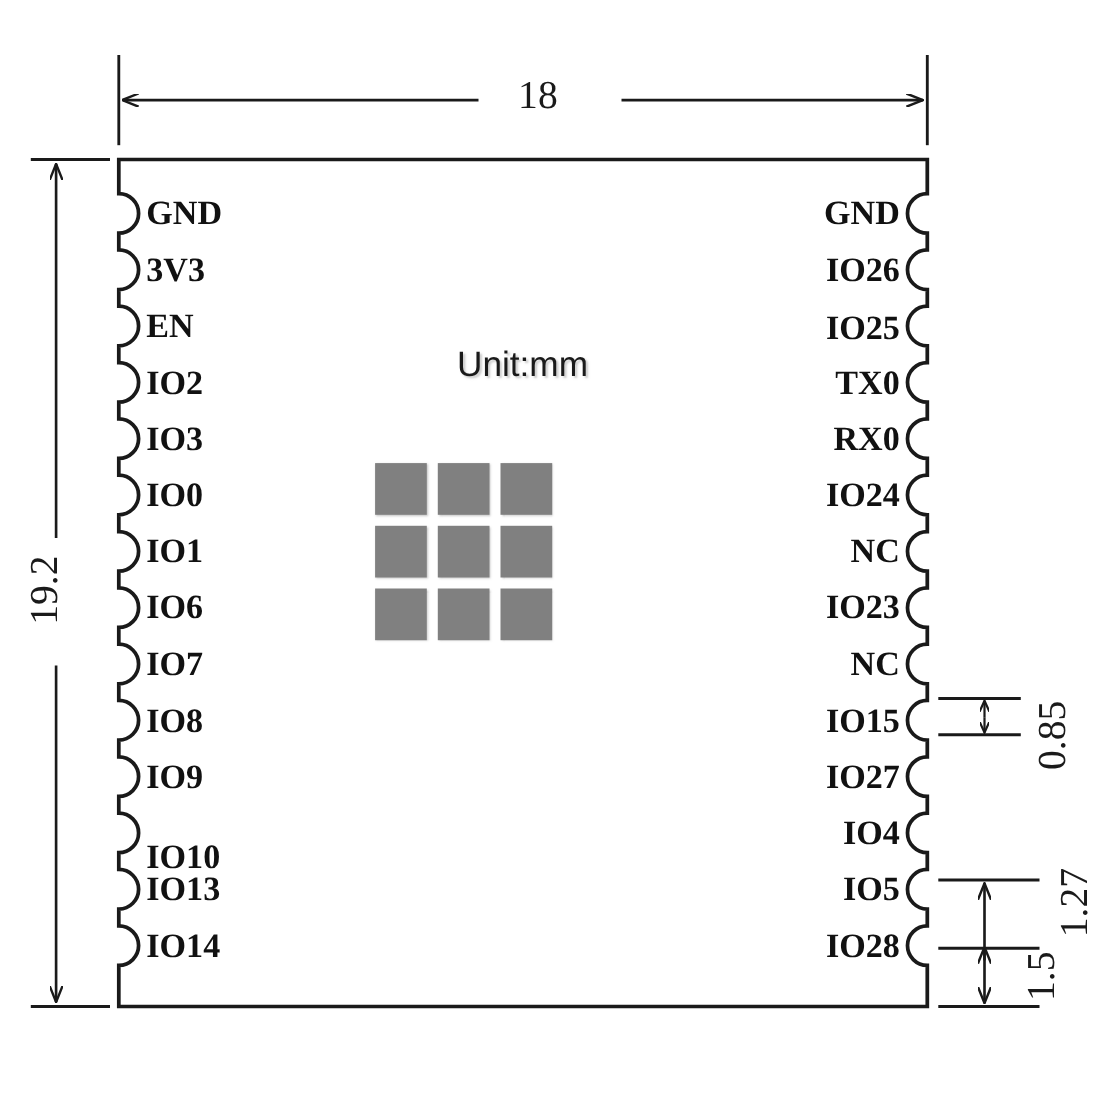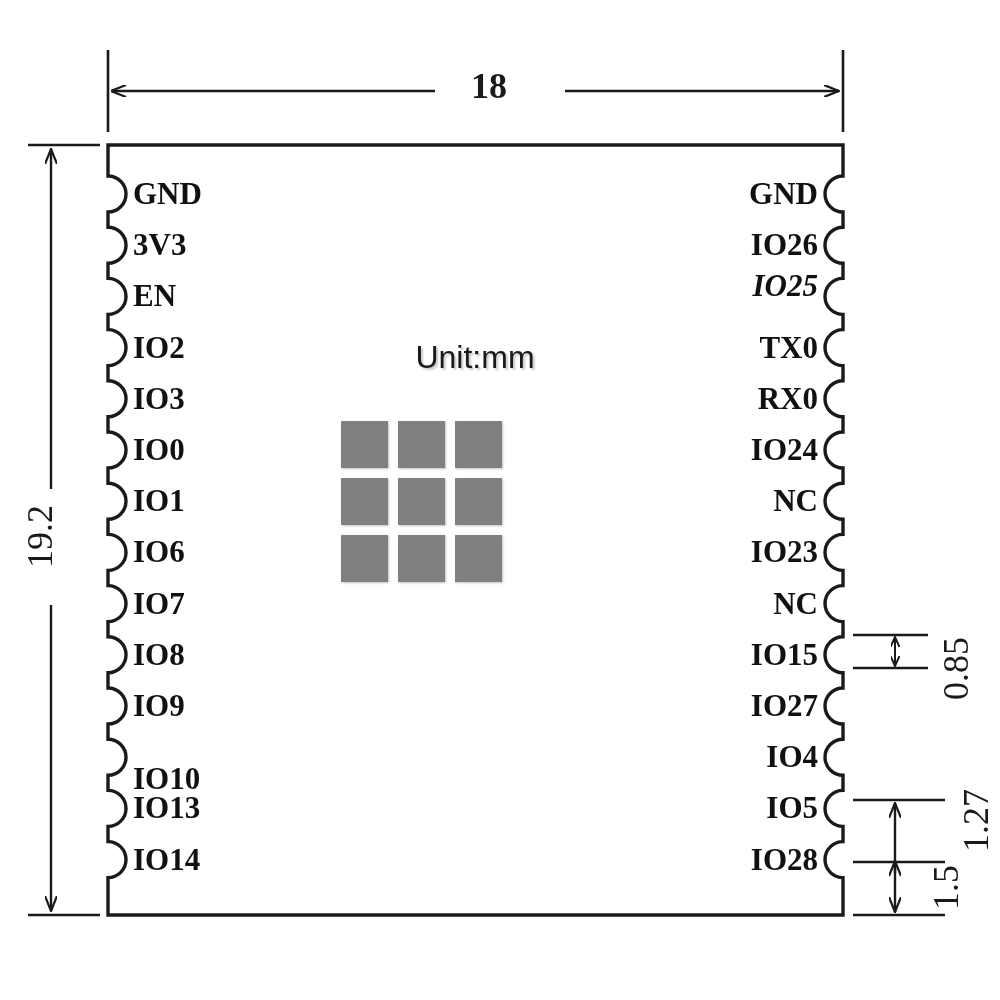--- a/index.html
+++ b/index.html
@@ -56,21 +56,20 @@
     position: absolute;
     left: 330px;
     top: 313px;
     width: 290px;
     text-align: center;
     font-family: "Liberation Sans", sans-serif;
     font-size: 32px;
     color: #1a1a1a;
     text-shadow: 2px 2px 2px rgba(150,150,150,0.5);
     white-space: nowrap;
-    margin-top: 26px;
   }
   .dim-text {
     position: absolute;
     font-family: "Liberation Serif", serif;
     font-size: 36px;
     color: #1a1a1a;
     white-space: nowrap;
     line-height: 1;
   }
   .dim-text.rot {
@@ -167,33 +166,33 @@
       <div class="pin-label left" style="top: 587.6px;">IO7</div>
       <div class="pin-label left" style="top: 638.8px;">IO8</div>
       <div class="pin-label left" style="top: 690px;">IO9</div>
       <div class="pin-label left" style="top: 763px;">IO10</div>
       <div class="pin-label left" style="top: 792.4px;">IO13</div>
       <div class="pin-label left" style="top: 843.6px;">IO14</div>
     </div>
   <div id="right-labels">
       <div class="pin-label right" style="top: 178px;">GND</div>
       <div class="pin-label right" style="top: 229.2px;">IO26</div>
-      <div class="pin-label right" style="top: 270px; font-style: italic;">IO25</div>
+      <div class="pin-label right" style="top: 282px;">IO25</div>
       <div class="pin-label right" style="top: 331.6px; margin-left: 30px;">TX0</div>
       <div class="pin-label right" style="top: 382.8px;">RX0</div>
       <div class="pin-label right" style="top: 434px;">IO24</div>
       <div class="pin-label right" style="top: 485.2px;">NC</div>
       <div class="pin-label right" style="top: 536.4px;">IO23</div>
       <div class="pin-label right" style="top: 587.6px;">NC</div>
       <div class="pin-label right" style="top: 638.8px; text-align: right;">IO15</div>
       <div class="pin-label right" style="top: 690px;">IO27</div>
       <div class="pin-label right" style="top: 741.2px;">IO4</div>
       <div class="pin-label right" style="top: 792.4px;">IO5</div>
       <div class="pin-label right" style="top: 843.6px;">IO28</div>
     </div>
 
-  <div class="dim-text" style="left:471px; top:68px;font-weight:bold;">18</div>
+  <div class="dim-text" style="left:471px; top:68px;">18</div>
   <div class="dim-text rot" style="left:22px; top:568px;">19.2</div>
   <div class="dim-text rot" style="left:938px; top:700px;">0.85</div>
   <div class="dim-text rot" style="left:958px; top:852px;">1.27</div>
   <div class="dim-text rot" style="left:928px; top:910px;">1.5</div>
 
 </div>
 
 </body></html>

